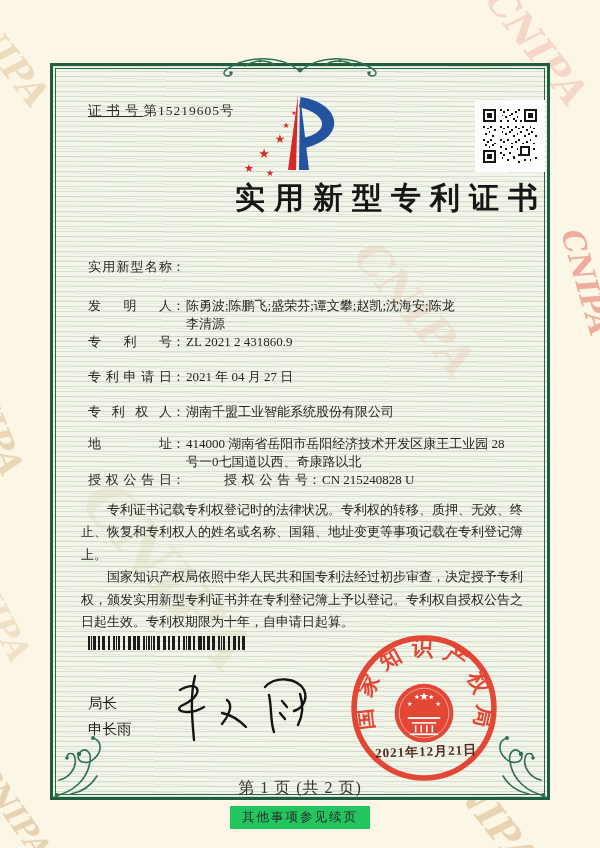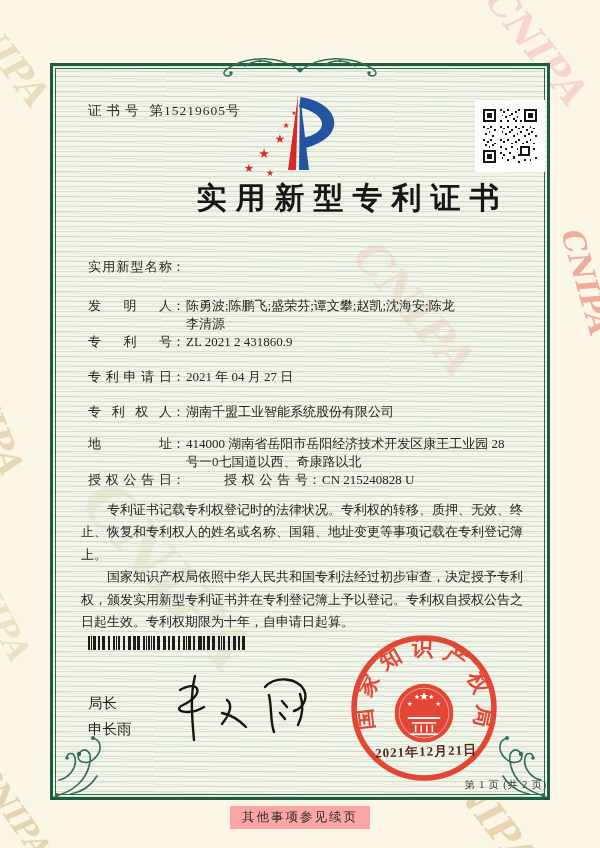--- a/index.html
+++ b/index.html
@@ -15,30 +15,30 @@
          border:3px solid #1e5e3e;
          background-color:#f3f5ea;
          background-image:
            repeating-linear-gradient(0deg, rgba(128,160,122,0.25) 0 1px, transparent 1px 5px),
            repeating-linear-gradient(2deg, rgba(128,160,122,0.13) 0 1px, transparent 1px 8px);
          overflow:visible;}
   .inner-line{position:absolute;inset:2px;border:1px solid #2a6647;pointer-events:none;}
   .frame-clip{position:absolute;inset:0;overflow:hidden;}
 
   .cert-no{position:absolute;left:35px;top:36px;font-size:13.5px;color:#2b2b2b;}
-  .cert-no .lbl{letter-spacing:5px;margin-right:6px;}
+  .cert-no .lbl{letter-spacing:5px;margin-right:0;text-decoration:underline;}
   .cert-no .num{letter-spacing:1px;}
 
   .logo{position:absolute;left:182px;top:24px;}
 
   .qr-patch{position:absolute;left:422px;top:34px;width:70px;height:72px;background:#fdfdfb;
             display:flex;align-items:center;justify-content:center;}
 
-  .title{position:absolute;left:0;top:112px;width:100%;text-align:center;margin:0;
-         font-size:30px;font-weight:700;color:#161616;letter-spacing:9px;text-indent:9px;padding-left:48px;}
+  .title{position:absolute;left:0;top:112px;width:100%;text-align:right;margin:0;
+         font-size:30px;font-weight:700;color:#161616;letter-spacing:9px;text-indent:9px;}
 
   .fields{position:absolute;left:35px;top:192px;right:30px;font-size:13px;color:#262626;}
   .frow{display:flex;line-height:18px;}
   .flabel{display:inline-block;width:84px;text-align:justify;text-align-last:justify;flex:0 0 84px;}
   .fcolon{flex:0 0 14px;}
   .fvalue{flex:1;}
   .mb21{margin-bottom:21px;} .mb17{margin-bottom:17px;justify-content:center;} .mb14{margin-bottom:14px;} .mb0{margin-bottom:0;}
   .grant-row{display:flex;line-height:18px;}
   .grant-row .pair{display:flex;}
   .grant-row .pair+.pair{margin-left:38px;}
@@ -53,24 +53,24 @@
        repeating-linear-gradient(90deg,#1c1c1c 0 1px,transparent 1px 7px),
        repeating-linear-gradient(90deg,transparent 0 3px,#1c1c1c 3px 4px,transparent 4px 11px);}
 
   .director{position:absolute;left:35px;top:624px;font-size:14.5px;color:#222;line-height:26px;}
   .signature{position:absolute;left:112px;top:598px;}
 
   .seal{position:absolute;left:295px;top:566px;}
   .seal-date{position:absolute;left:322px;top:676px;width:140px;font-size:13px;font-weight:bold;
              color:rgba(74,26,18,0.95);letter-spacing:1px;transform:rotate(-2deg);white-space:nowrap;}
 
-  .page-info{position:absolute;left:0;top:712px;width:100%;text-align:right;font-size:10px;color:#333;letter-spacing:1px;}
+  .page-info{position:absolute;left:0;top:712px;width:100%;text-align:center;font-size:16px;color:#333;letter-spacing:1px;}
 
   .continuation{position:absolute;left:50%;transform:translateX(-50%);top:806px;
-                background:#fca5a5;padding:3px 12px;font-size:12.5px;color:#2b2b2b;letter-spacing:2px;}
+                background:#22c55e;padding:3px 12px;font-size:12.5px;color:#2b2b2b;letter-spacing:2px;}
 
   .flourish-top{position:absolute;left:50%;top:-15px;transform:translateX(-50%);}
   .flourish-bl{position:absolute;left:-2px;bottom:-3px;}
   .flourish-br{position:absolute;right:-2px;bottom:-3px;transform:scaleX(-1);}
 </style>
 </head>
 <body>
 
 <div class="page">
 

